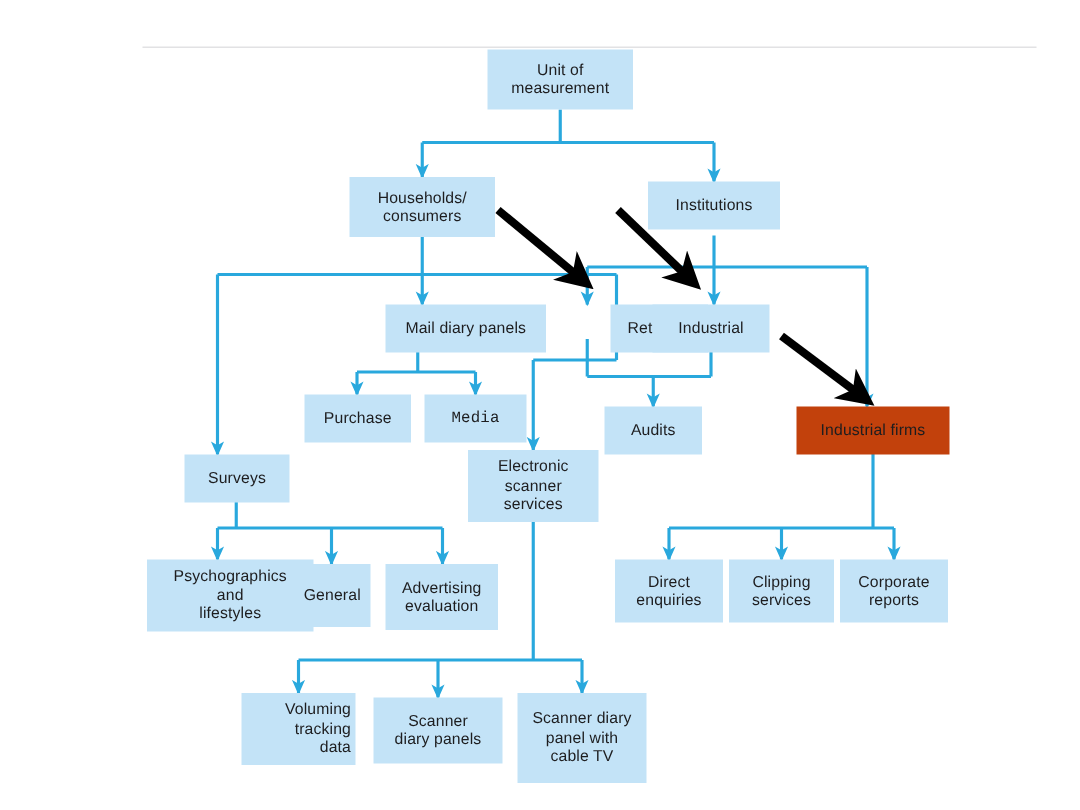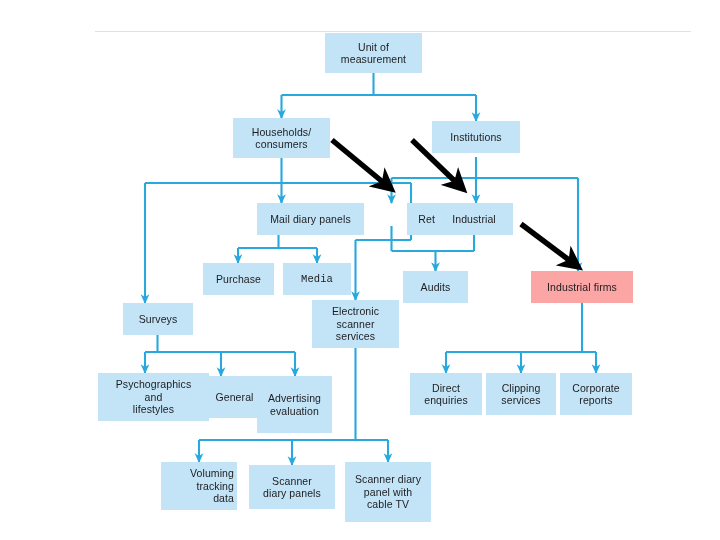--- a/index.html
+++ b/index.html
@@ -138,36 +138,36 @@
       </div>
       <div class="node" style="left: 203px; top: 263px; width: 71px; height: 23px; background: rgb(195, 227, 247); color: rgb(29, 29, 31);">
         <span>Purchase</span>
       </div>
       <div class="node" style="left: 283px; top: 263px; width: 68px; height: 23px; background: rgb(195, 227, 247); color: rgb(29, 29, 31); font-family: Liberation Mono, monospace;">
         <span>Media</span>
       </div>
       <div class="node" style="left: 403px; top: 271px; width: 65px; height: 23px; background: rgb(195, 227, 247); color: rgb(29, 29, 31);">
         <span>Audits</span>
       </div>
-      <div class="node" style="left: 531px; top: 271px; width: 102px; height: 18px; background: #fca5a5; color: rgb(29, 29, 31);">
+      <div class="node" style="left: 531px; top: 271px; width: 102px; height: 18px; background: #c2410c; color: rgb(29, 29, 31);">
         <span>Industrial firms</span>
       </div>
       <div class="node" style="left: 123px; top: 303px; width: 70px; height: 23px; background: rgb(195, 227, 247); color: rgb(29, 29, 31);">
         <span>Surveys</span>
       </div>
       <div class="node" style="left: 312px; top: 300px; width: 87px; height: 48px; background: rgb(195, 227, 247); color: rgb(29, 29, 31);">
         <span>Electronic<br>scanner<br>services</span>
       </div>
       <div class="node" style="left: 98px; top: 373px; width: 111px; height: 48px; background: rgb(195, 227, 247); color: rgb(29, 29, 31);">
         <span>Psychographics<br>and<br>lifestyles</span>
       </div>
-      <div class="node" style="left: 196px; top: 376px; width: 51px; height: 42px; background: rgb(195, 227, 247); color: rgb(29, 29, 31); margin-left: 13px;">
+      <div class="node" style="left: 196px; top: 376px; width: 51px; height: 42px; background: rgb(195, 227, 247); color: rgb(29, 29, 31);">
         <span>General</span>
       </div>
-      <div class="node" style="left: 257px; top: 376px; width: 75px; height: 57px; background: rgb(195, 227, 247); color: rgb(29, 29, 31);">
+      <div class="node" style="left: 257px; top: 376px; width: 75px; height: 44px; background: rgb(195, 227, 247); color: rgb(29, 29, 31);">
         <span>Advertising<br>evaluation</span>
       </div>
       <div class="node" style="left: 410px; top: 373px; width: 72px; height: 42px; background: rgb(195, 227, 247); color: rgb(29, 29, 31);">
         <span>Direct<br>enquiries</span>
       </div>
       <div class="node" style="left: 486px; top: 373px; width: 70px; height: 42px; background: rgb(195, 227, 247); color: rgb(29, 29, 31);">
         <span>Clipping<br>services</span>
       </div>
       <div class="node" style="left: 560px; top: 373px; width: 72px; height: 42px; background: rgb(195, 227, 247); color: rgb(29, 29, 31);">
         <span>Corporate<br>reports</span>

